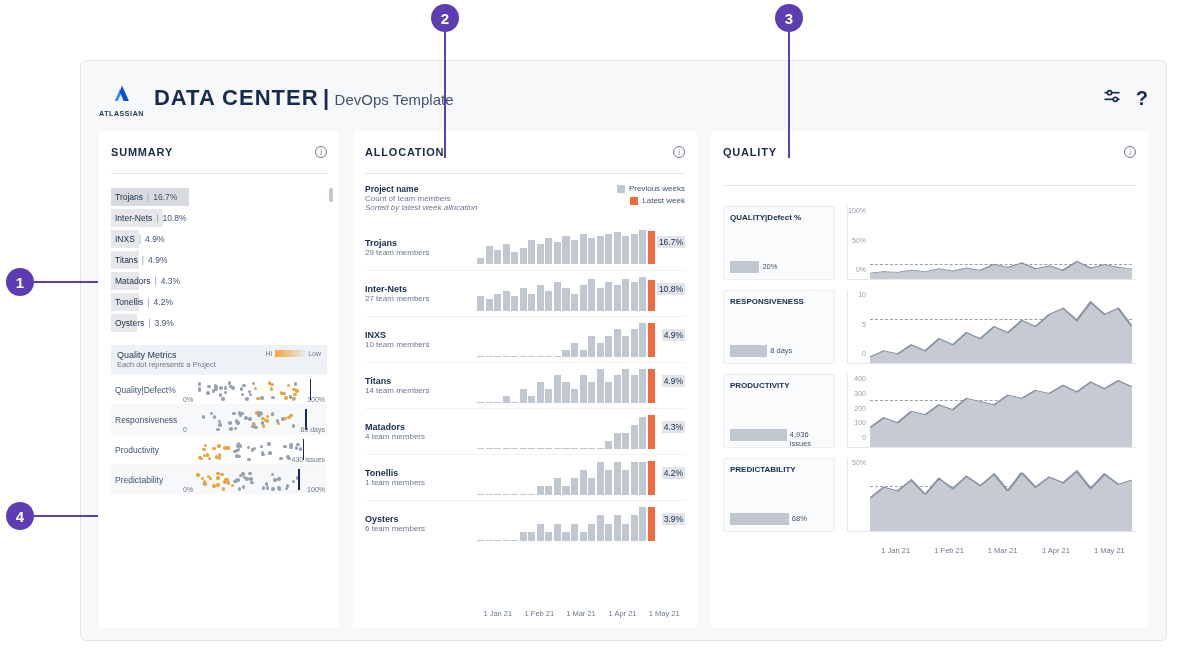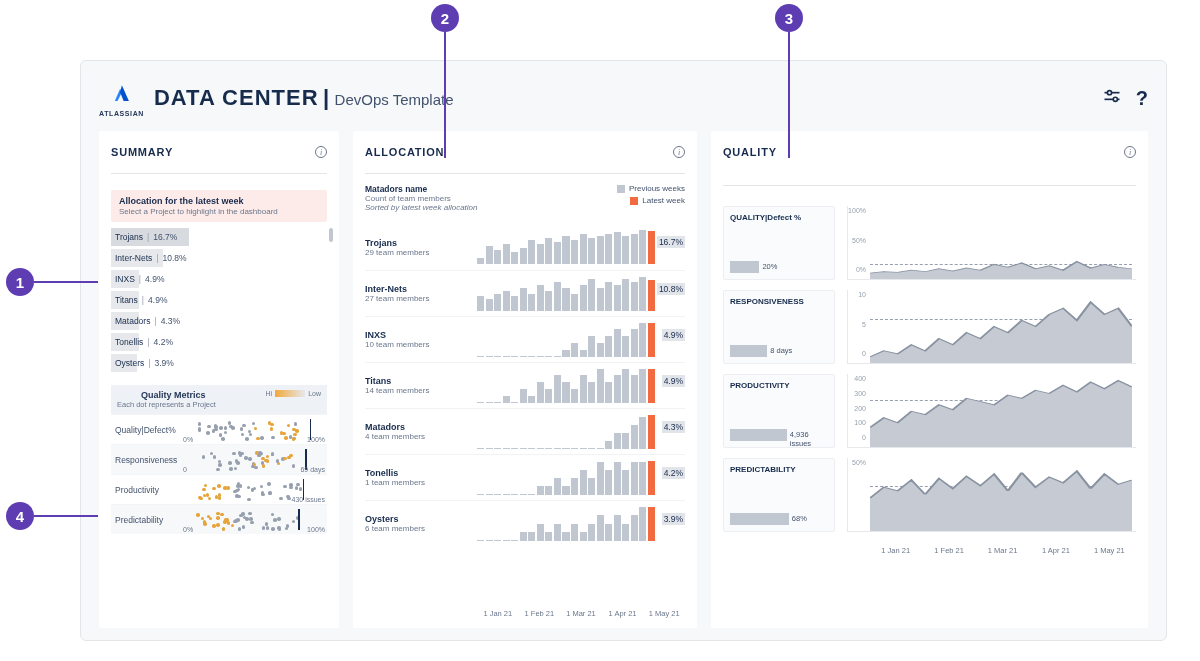--- a/index.html
+++ b/index.html
@@ -53,21 +53,21 @@
   .proj-list { margin-top: 6px; position: relative; }
   .proj-row { position: relative; height: 18px; margin-bottom: 3px; }
   .proj-bar { position: absolute; left: 0; top: 0; bottom: 0; background: #e6e8eb; }
   .proj-row.selected .proj-bar { background: #d7dade; }
   .proj-label { position: absolute; left: 4px; top: 0; bottom: 0; display: flex; align-items: center; font-size: 8.5px; color: #42526e; }
   .proj-label .nm { color: #172b4d; }
   .proj-label .sep { margin: 0 4px; color: #97a0af; }
   .proj-scroll { position: absolute; right: -6px; top: 0; width: 4px; height: 14px; background: #c1c7d0; border-radius: 2px; }
   
   .qm-hdr { background: #eef1f6; padding: 5px 6px; margin-top: 10px; display: flex; align-items: flex-start; justify-content: space-between; }
-  .qm-hdr .t { font-size: 9px; font-weight: 700; color: #253858; margin-left: 24px; }
+  .qm-hdr .t { font-size: 9px; font-weight: 400; color: #253858; }
   .qm-hdr .s { font-size: 7.5px; color: #6b778c; }
   .qm-scale { display: flex; align-items: center; gap: 3px; font-size: 7px; color: #6b778c; }
   .qm-grad { width: 30px; height: 7px; background: linear-gradient(to right, #f2a93b, #e6e8eb); }
   .qm-row { display: flex; align-items: center; height: 30px; font-size: 8.5px; border-top: 1px solid #f4f5f7; }
   .qm-row:nth-child(even) { background: #f7f8f9; }
   .qm-name { width: 72px; color: #42526e; padding-left: 4px; }
   .qm-strip { flex: 1; position: relative; height: 100%; }
   .qm-lo, .qm-hi { position: absolute; bottom: 1px; font-size: 7px; color: #6b778c; }
   .qm-lo { left: 0; } .qm-hi { right: 2px; }
   .qm-dots { position: absolute; left: 12px; right: 28px; top: 6px; bottom: 6px; }
@@ -170,24 +170,20 @@
 
   <div class="cols">
 
     <div class="col col-summary">
       <div class="col-header">
         <span class="col-title">SUMMARY</span>
         <span class="info-icon">i</span>
       </div>
       <div class="rule"></div>
 
-      <div class="alloc-banner">
-        <div class="t">Allocation for the latest week</div>
-        <div class="s">Select a Project to highlight in the dashboard</div>
-      </div>
 
       <div class="proj-list">
         <div class="proj-scroll"></div>
         <div id="proj-rows">
             <div class="proj-row selected">
               <div class="proj-bar" style="width:36%"></div>
               <div class="proj-label">
                 <span class="nm">Trojans</span>
                 <span class="sep">|</span>
                 <span>16.7%</span>
@@ -468,21 +464,21 @@
     </div>
 
     <div class="col col-alloc">
       <div class="col-header">
         <span class="col-title">ALLOCATION</span>
         <span class="info-icon">i</span>
       </div>
       <div class="rule"></div>
       <div class="alloc-top">
         <div>
-          <div class="lab">Matadors name</div>
+          <div class="lab">Project name</div>
           <div class="sub">Count of team members</div>
           <div class="sort">Sorted by latest week allocation</div>
         </div>
         <div class="legend">
           <div class="lg">
               <span class="sw sw-grey"></span>
               <span>Previous weeks</span>
             </div>
           <div class="lg">
               <span class="sw sw-orange"></span>

